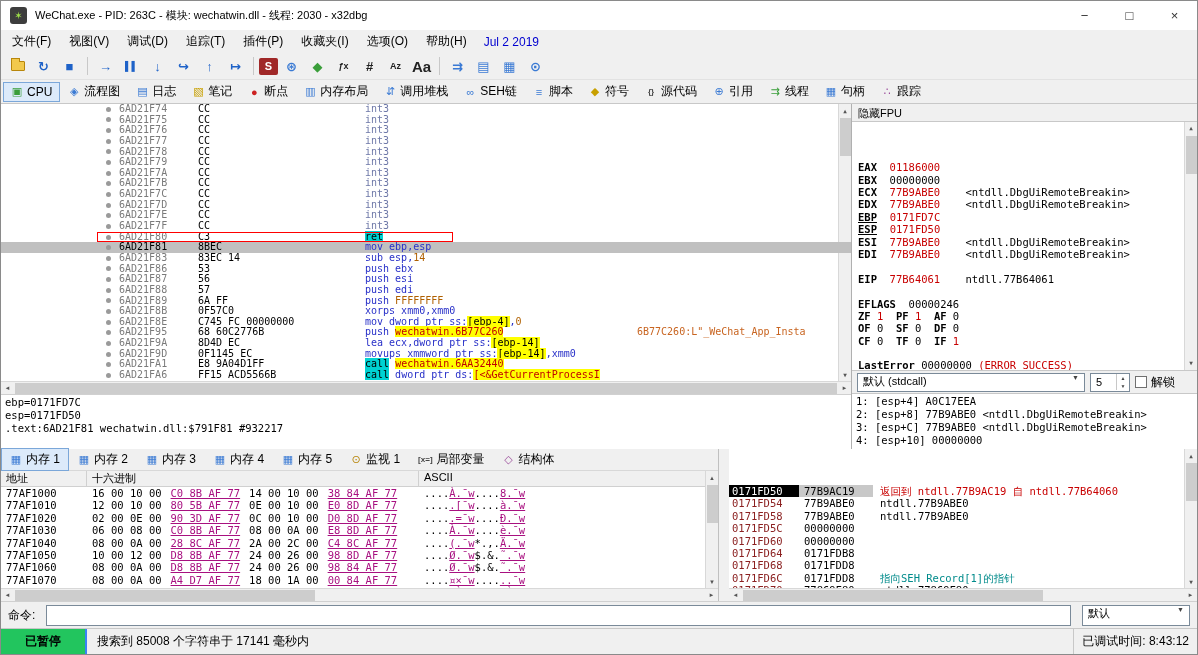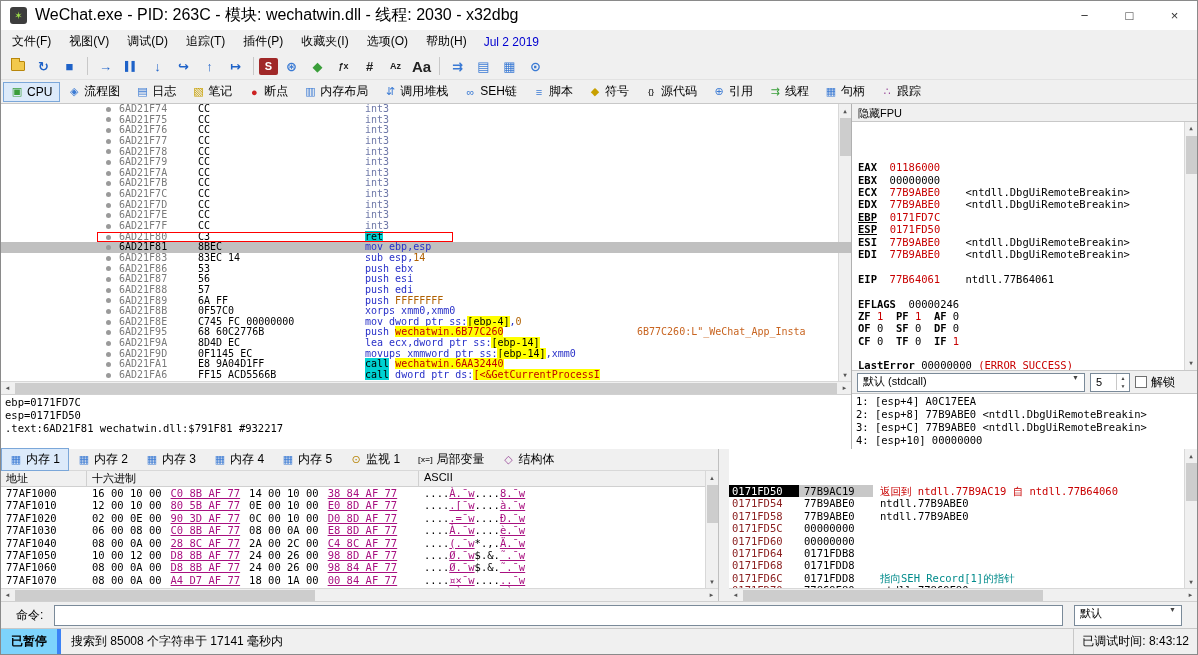--- a/index.html
+++ b/index.html
@@ -1,21 +1,21 @@
 <!DOCTYPE html>
 <html><head>
 <meta charset="utf-8">
 <style>
 *{margin:0;padding:0;box-sizing:border-box;cursor:default}
 html,body{width:1198px;height:655px;overflow:hidden}
 body{font-family:"Liberation Sans","DejaVu Sans",sans-serif;font-size:12px;color:#000;background:#f0f0f0}
 .win{width:1198px;height:655px;border:1px solid #8a8a8a;display:flex;flex-direction:column;background:#f0f0f0}
 .titlebar{height:29px;background:#fff;display:flex;align-items:center;flex:none;padding-left:9px}
 .app-icon{width:17px;height:17px;background:#3d3d3d;border-radius:3px;color:#9fe04a;font-size:10px;line-height:17px;text-align:center;margin-right:8px;flex:none}
-.title-text{font-size:16px;white-space:nowrap}
+.title-text{font-size:11px;white-space:nowrap}
 .win-btns{margin-left:auto;display:flex;height:100%}
 .win-btn{width:45px;height:100%;display:flex;align-items:center;justify-content:center;font-size:13px;color:#333}
 .menubar{height:23px;display:flex;align-items:center;padding-left:2px;background:#f0f0f0;flex:none}
 .menu-item{padding:3px 9px;white-space:nowrap}
 .build-date{color:#0000d0;margin-left:8px;white-space:nowrap}
 .toolbar{height:27px;display:flex;align-items:center;padding-left:4px;gap:1px;flex:none;border-bottom:1px solid #e2e2e2}
 .tb-btn{width:25px;height:23px;display:flex;align-items:center;justify-content:center;font-size:13px;font-weight:bold;border-radius:2px;flex:none}
 .tb-sep{width:1px;height:18px;background:#c8c8c8;margin:0 4px;flex:none}
 .folder{width:14px;height:10px;background:#f2c94c;border:1px solid #b8860b;border-radius:1px;position:relative}
 .folder::before{content:"";position:absolute;top:-4px;left:-1px;width:7px;height:3px;background:#f2c94c;border:1px solid #b8860b;border-bottom:none}
@@ -94,26 +94,26 @@
 .stack{flex:1;position:relative;overflow:hidden;font-family:"DejaVu Sans Mono",monospace;font-size:10.5px;white-space:pre;background:#fff;padding-right:13px}
 .srow{display:flex;height:12.4px;line-height:12.4px}
 .saddr{width:70px;flex:none;color:#8b2020;padding-left:3px}
 .srow.sel .saddr{background:#000;color:#fff}
 .sval{width:74px;flex:none;color:#000;padding-left:5px}
 .srow.sel .sval{background:#c8c8c8}
 .scmt{flex:1;padding-left:7px;overflow:hidden}
 .scmt.k{color:#000}
 .scmt.red{color:#c80000}
 .scmt.teal{color:#008b8b}
-.cmdbar{height:27px;display:flex;align-items:center;gap:11px;padding:0 15px;flex:none;background:#f0f0f0;border-top:1px solid #d0d0d0}
+.cmdbar{height:27px;display:flex;align-items:center;gap:11px;padding:0 7px;flex:none;background:#f0f0f0;border-top:1px solid #d0d0d0}
 .cmd-label{font-size:12px;white-space:nowrap}
 .cmd-input{flex:1;height:21px;border:1px solid #7a8a99;background:#fff;font-family:"DejaVu Sans Mono",monospace;font-size:11px;padding:0 4px;outline:none}
 .cmd-combo{width:108px;height:21px}
 .statusbar{height:26px;display:flex;align-items:center;flex:none;background:#f0f0f0;border-top:1px solid #c8c8c8;font-size:12px}
-.status-badge{background:#7dd3fc;height:100%;display:flex;align-items:center;padding:0 10px;border-right:4px solid #3b82f6;font-weight:bold;white-space:nowrap}
+.status-badge{background:#22c55e;height:100%;display:flex;align-items:center;padding:0 24px;border-right:2px solid #3b82f6;font-weight:bold;white-space:nowrap}
 .status-msg{flex:1;padding:0 10px;white-space:nowrap;overflow:hidden}
 .status-time{padding:0 8px;border-left:1px solid #c8c8c8;height:100%;display:flex;align-items:center;white-space:nowrap}
 </style>
 </head>
 <body>
 
 <div class="win">
 
   <div class="titlebar">
     <div class="app-icon">✶</div>

